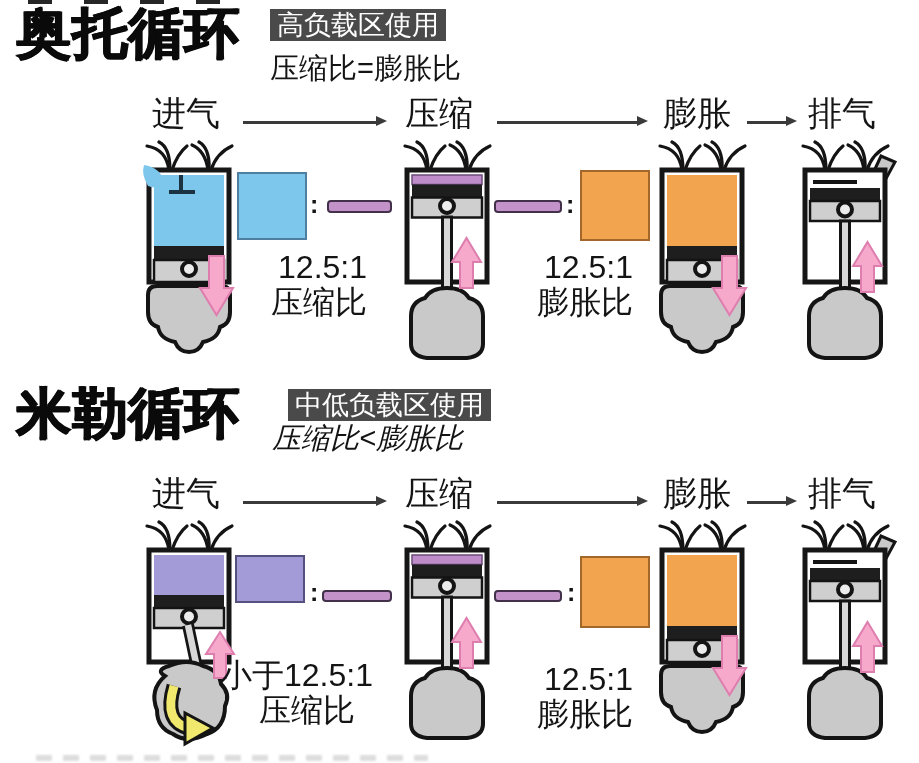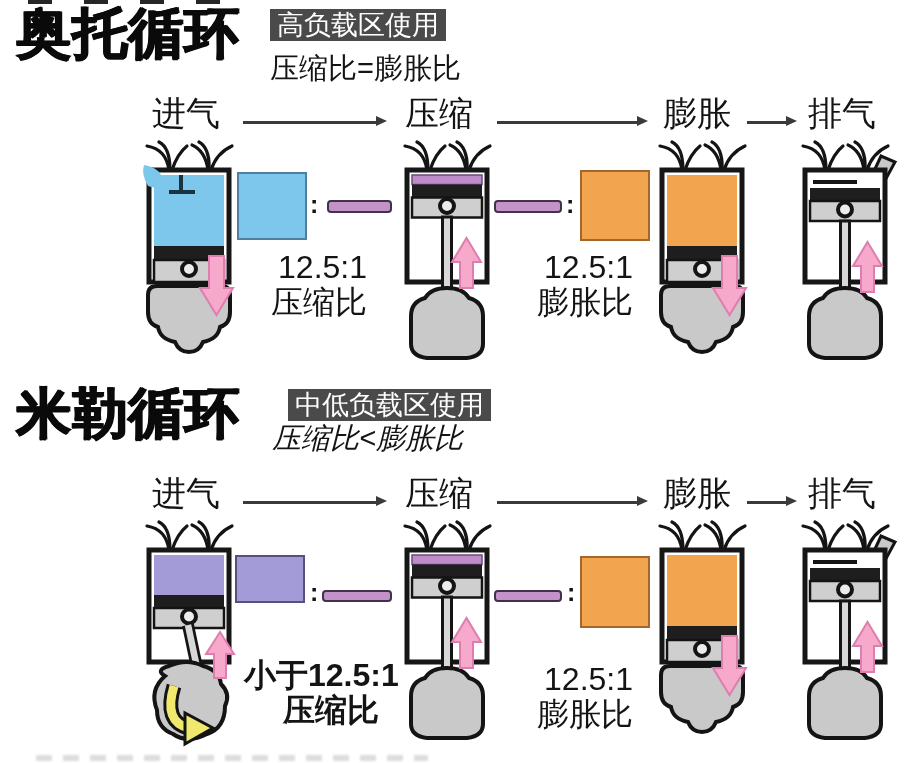--- a/index.html
+++ b/index.html
@@ -189,21 +189,21 @@
       </svg>
 
     <svg class="abs" style="left:494px;top:590px;" width="68" height="12">
         <rect x="1" y="1" width="66" height="10" rx="3" stroke="#43304a" stroke-width="2" fill="#c392c9"></rect>
       </svg>
     <div class="colon" style="left:567px;top:580px;">:</div>
     <svg class="abs" style="left:580px;top:556px;" width="70" height="72">
         <rect x="1" y="1" width="68" height="70" stroke="#a3672c" stroke-width="2" fill="#f2a44f"></rect>
       </svg>
 
-    <div class="ratio-text" style="left:244px;top:658px;width:135px;font-weight:bold;">
+    <div class="ratio-text" style="left:220px;top:658px;width:135px;">
       <div>小于12.5:1</div>
       <div>压缩比</div>
     </div>
     <div class="ratio-text" style="left:518px;top:662px;width:115px;">
       <div>12.5:1</div>
       <div>膨胀比</div>
     </div>
   </div>
 
   <div class="watermark"></div>

